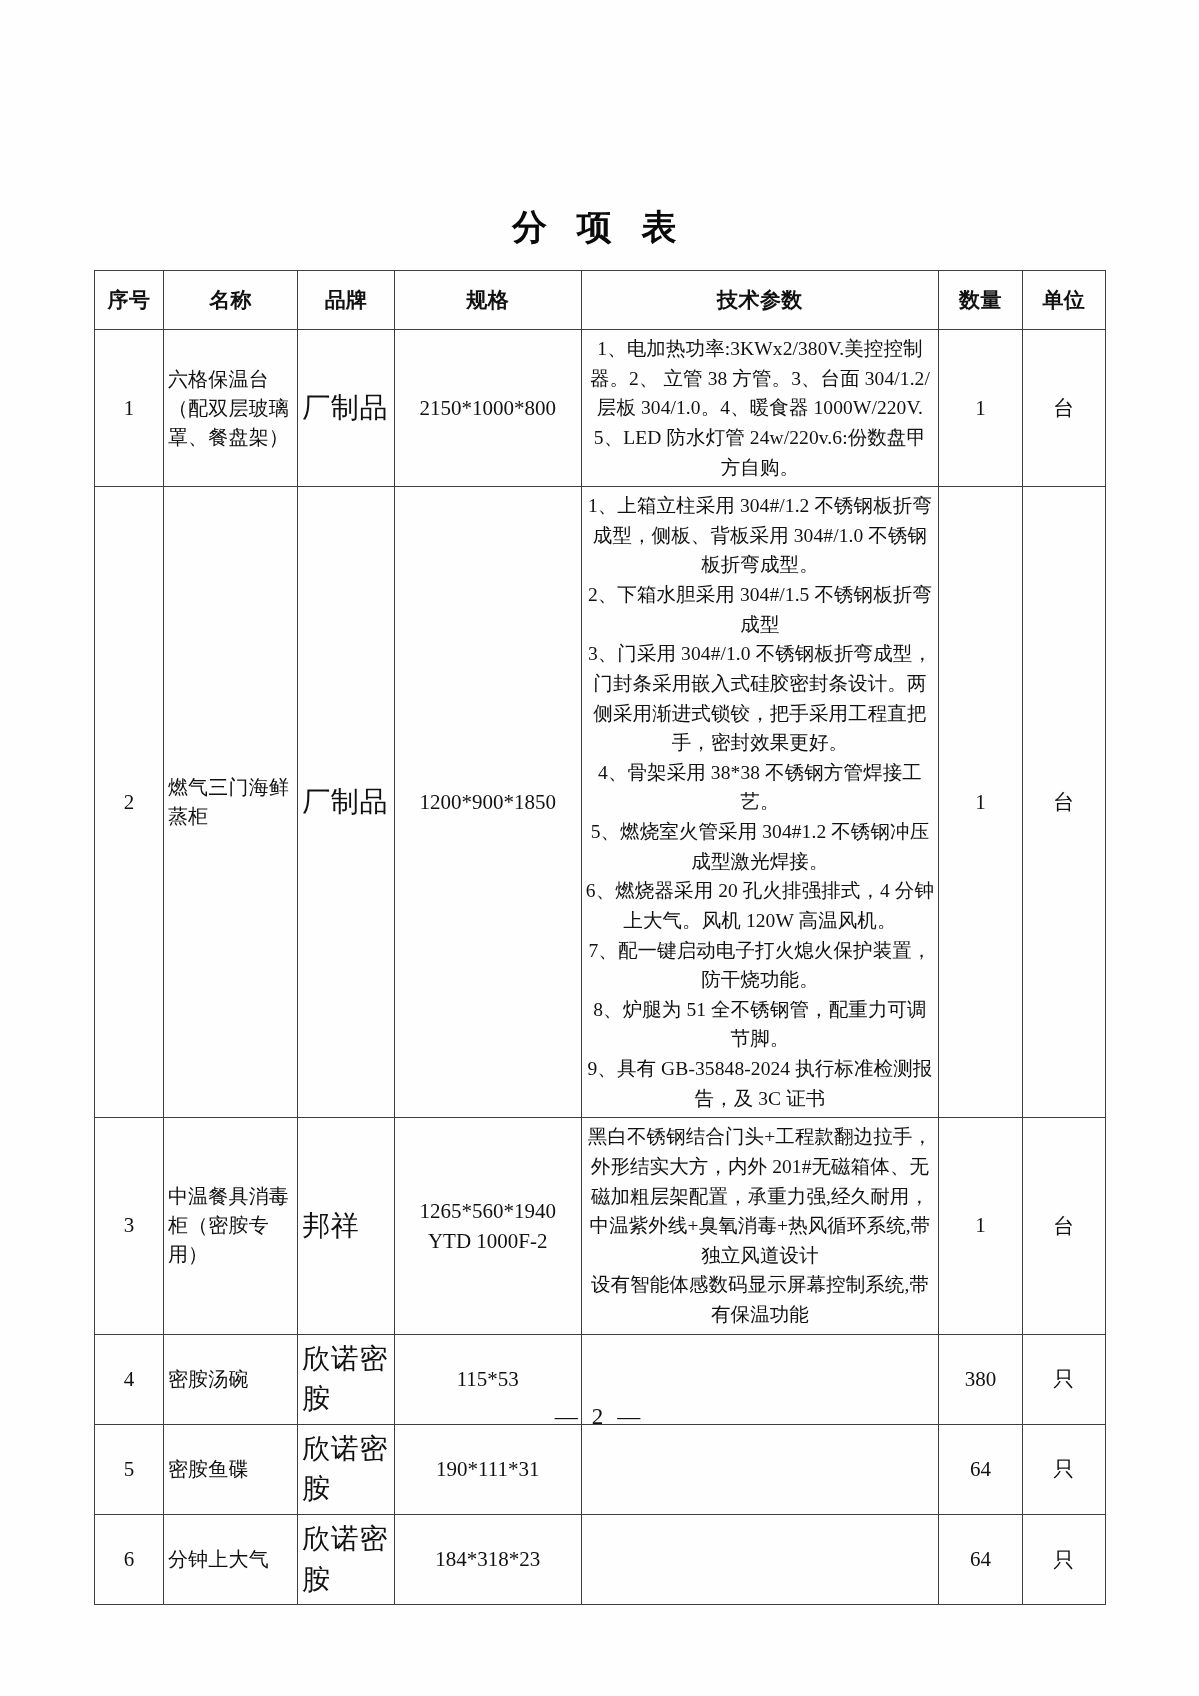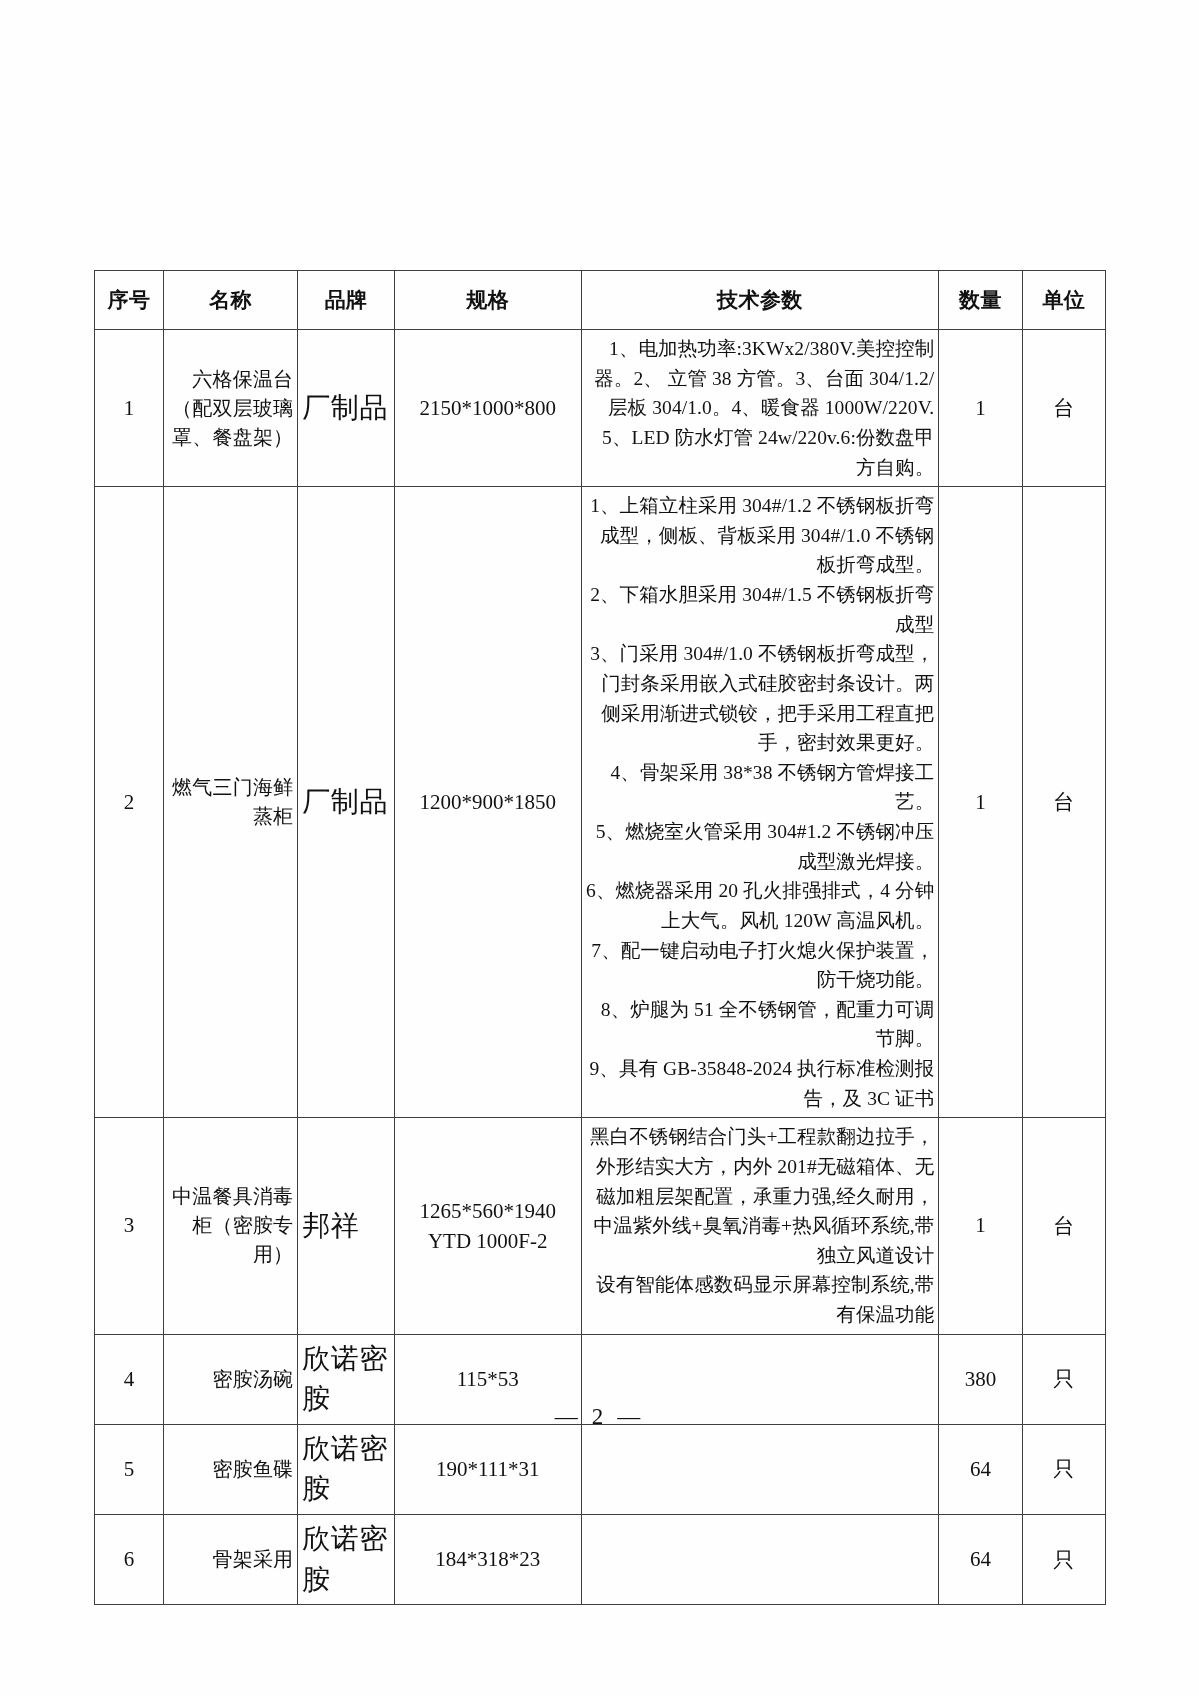--- a/index.html
+++ b/index.html
@@ -76,21 +76,21 @@
     letter-spacing: 0.02em;
   }
 
   td.seq-cell {
     text-align: center;
     font-size: 21px;
     font-family: "Liberation Serif", "DejaVu Serif", serif;
   }
 
   td.name-cell {
-    text-align: right;
+    text-align: left;
     font-size: 20px;
     line-height: 1.45;
     padding: 4px 6px;
     letter-spacing: 0.01em;
   }
 
   td.brand-cell {
     text-align: left;
     font-size: 28px;
     line-height: 1.45;
@@ -100,21 +100,21 @@
 
   td.spec-cell {
     text-align: center;
     font-size: 21px;
     line-height: 1.45;
     padding: 4px 4px;
     margin-left: 9px;
   }
 
   td.tech-cell {
-    text-align: right;
+    text-align: center;
     font-size: 19.5px;
     line-height: 1.52;
     padding: 3px 7px 4px 7px;
     vertical-align: top;
     letter-spacing: 0.005em;
     word-break: break-all;
   }
 
   td.tech-cell.empty-tech {
     vertical-align: middle;
@@ -135,20 +135,21 @@
     font-size: 23px;
     letter-spacing: 0.18em;
     color: #111111;
   }
 </style>
 </head>
 <body>
 
 <div class="page">
 
+  <div class="doc-title">分  项  表</div>
 
   <div class="table-wrap">
     <table class="spec">
       <colgroup>
         <col class="c-seq">
           <col class="c-name">
           <col class="c-brand">
         <col class="c-spec">
           <col class="c-tech">
           <col class="c-qty">
@@ -222,21 +223,21 @@
           <td class="name-cell">密胺鱼碟</td>
           <td class="brand-cell">欣诺密胺</td>
           <td class="spec-cell">190*111*31</td>
           <td class="tech-cell empty-tech"></td>
           <td class="qty-cell">64</td>
           <td class="unit-cell">只</td>
         </tr>
 
         <tr>
           <td class="seq-cell">6</td>
-          <td class="name-cell">骨架采用</td>
+          <td class="name-cell">分钟上大气</td>
           <td class="brand-cell">欣诺密胺</td>
           <td class="spec-cell">184*318*23</td>
           <td class="tech-cell empty-tech"></td>
           <td class="qty-cell">64</td>
           <td class="unit-cell">只</td>
         </tr>
 
       </tbody>
     </table>
   </div>

